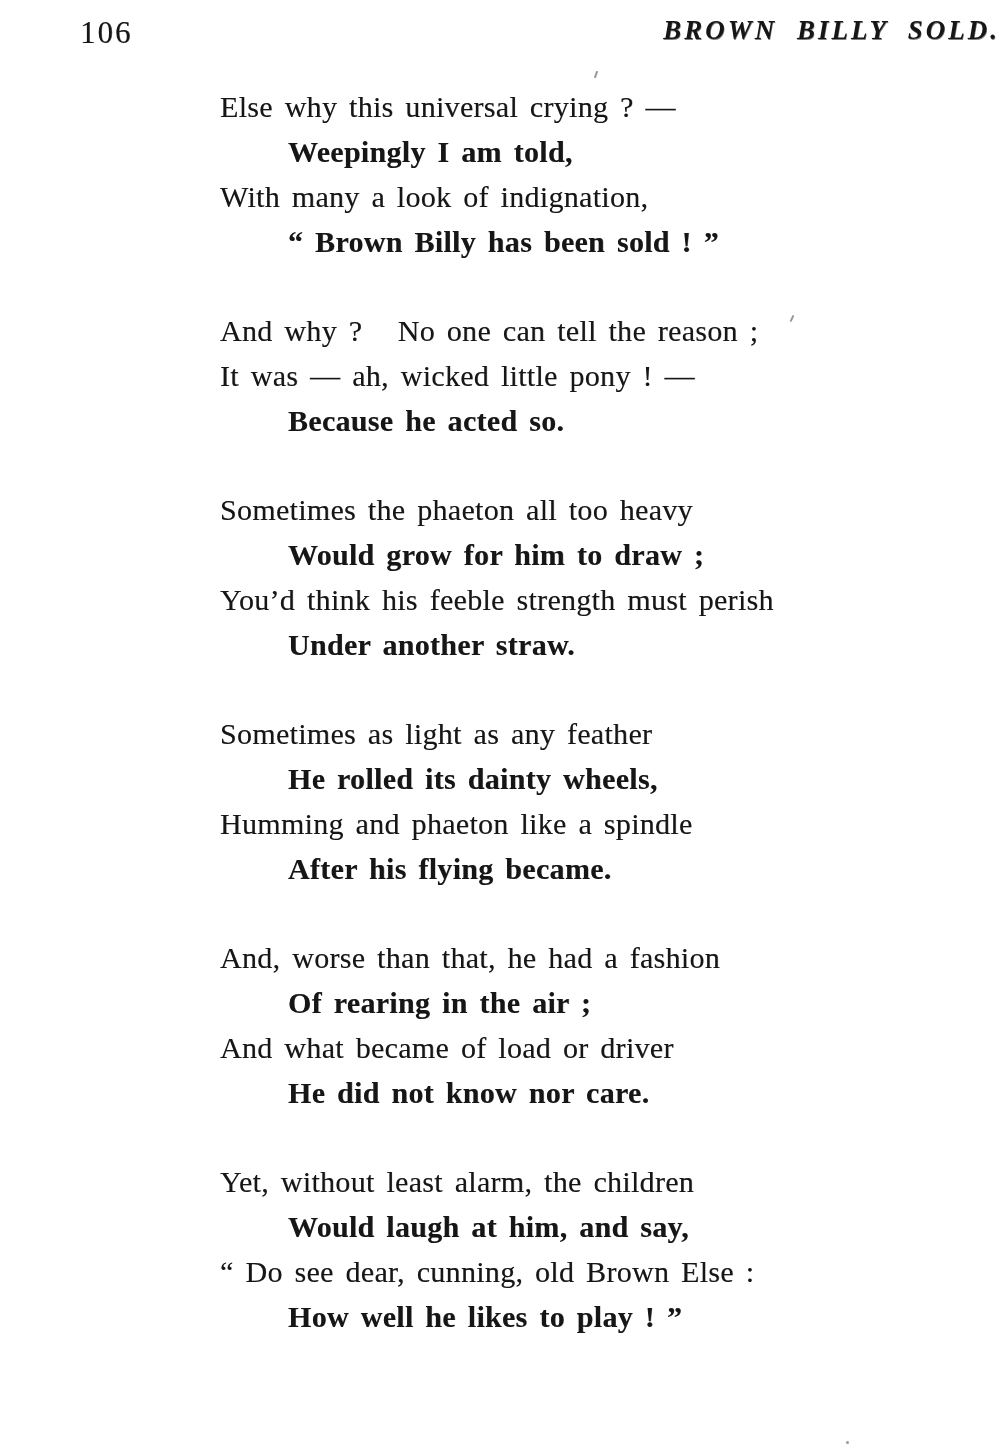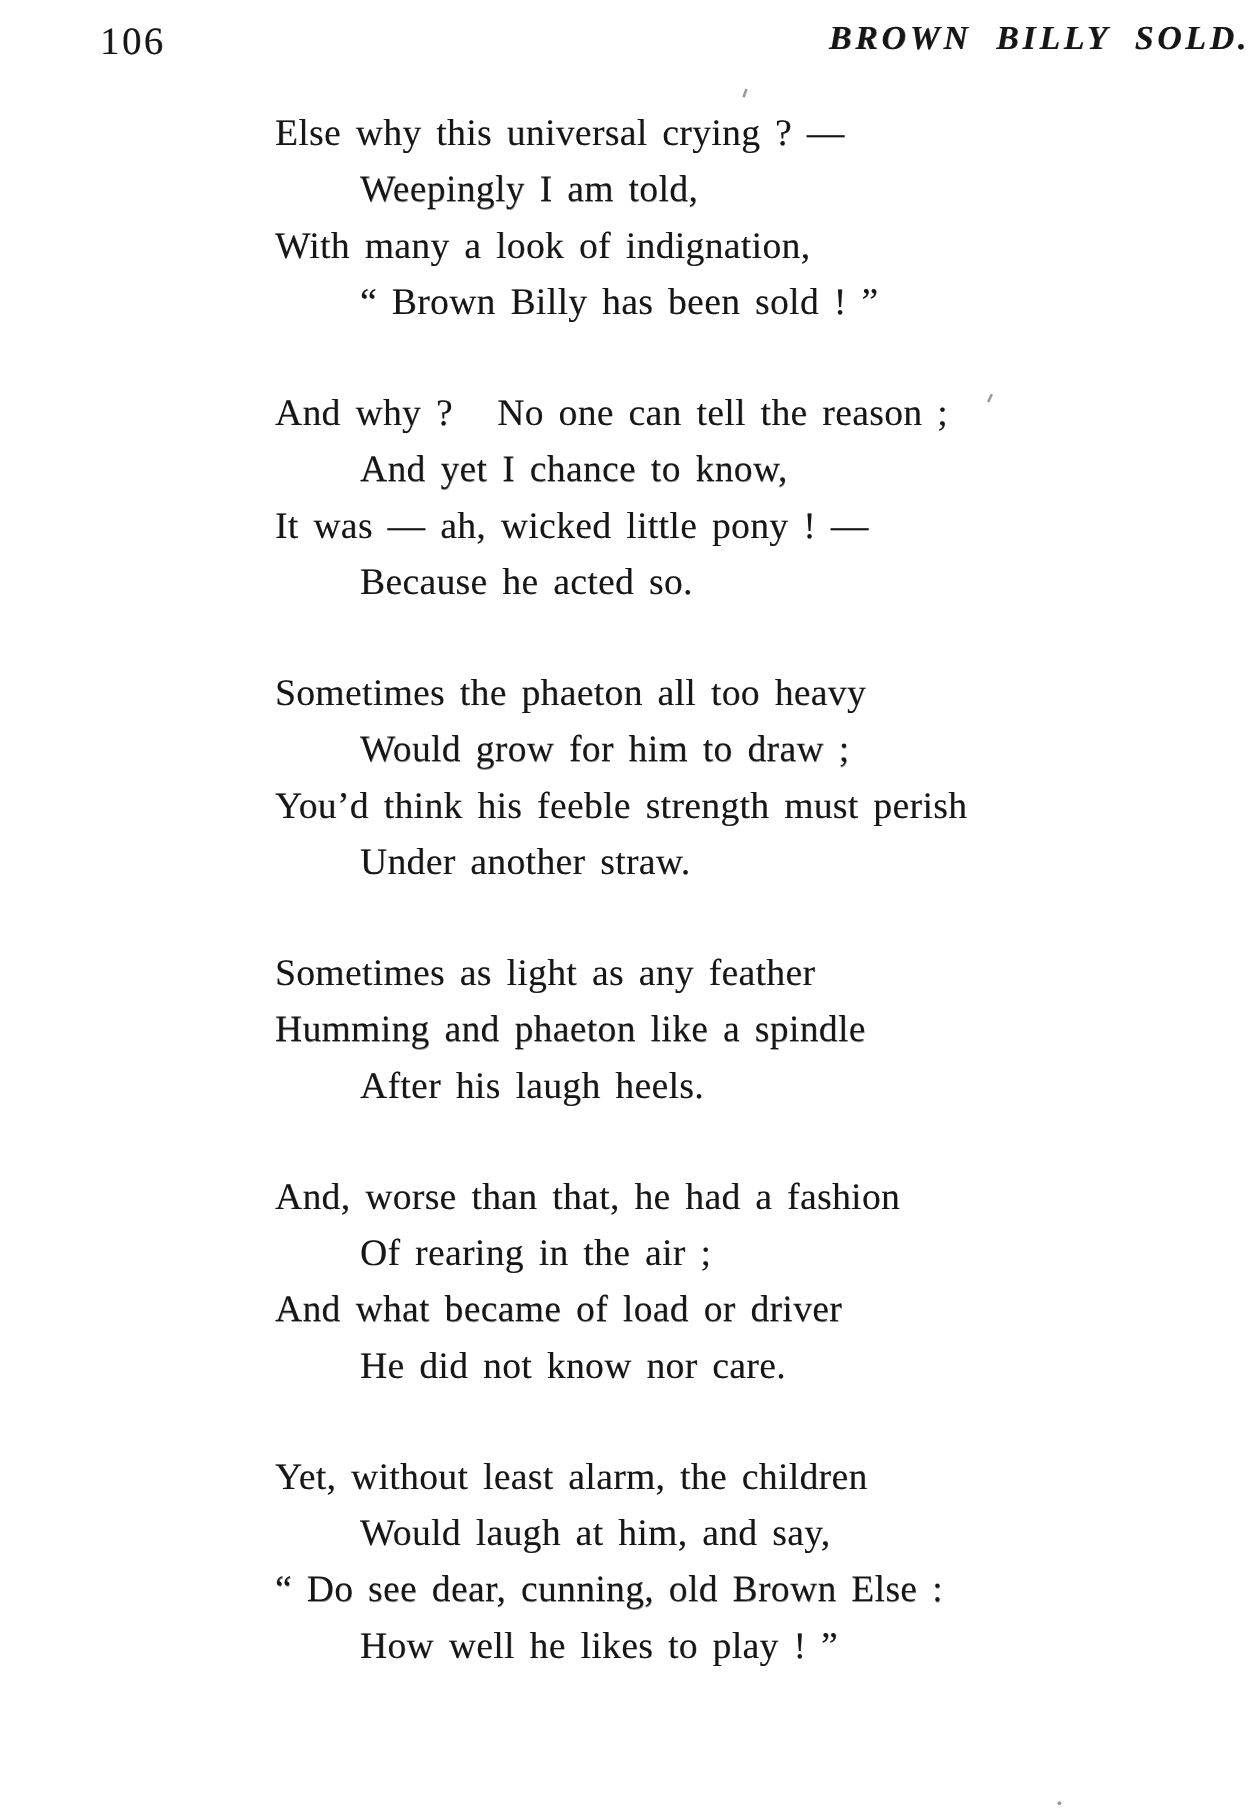--- a/index.html
+++ b/index.html
@@ -59,20 +59,21 @@
     margin: 0;
     font-size: 30px;
     line-height: 45px;
     white-space: pre;
     word-spacing: 4px;
     letter-spacing: 0.3px;
     text-shadow: 0.35px 0.35px 0 rgba(0,0,0,0.4);
   }
   .poem-line.indent {
     padding-left: 68px;
+    font-weight: bold;
   }
   .artifact {
     position: absolute;
     background: #444;
     opacity: 0.55;
   }
   .artifact.tick-1 {
     left: 595px; top: 71px; width: 2px; height: 7px;
     transform: rotate(20deg);
   }
@@ -99,36 +100,36 @@
 
     <div class="stanza">
       <p class="poem-line">Else why this universal crying ? —</p>
       <p class="poem-line indent">Weepingly I am told,</p>
       <p class="poem-line">With many a look of indignation,</p>
       <p class="poem-line indent">“ Brown Billy has been sold ! ”</p>
     </div>
 
     <div class="stanza">
       <p class="poem-line">And why ?   No one can tell the reason ;</p>
-      <p class="poem-line indent">And yet I chance to know,</p>
       <p class="poem-line">It was — ah, wicked little pony ! —</p>
       <p class="poem-line indent">Because he acted so.</p>
     </div>
 
     <div class="stanza">
       <p class="poem-line">Sometimes the phaeton all too heavy</p>
       <p class="poem-line indent">Would grow for him to draw ;</p>
       <p class="poem-line">You’d think his feeble strength must perish</p>
       <p class="poem-line indent">Under another straw.</p>
     </div>
 
     <div class="stanza">
       <p class="poem-line">Sometimes as light as any feather</p>
+      <p class="poem-line indent">He rolled its dainty wheels,</p>
       <p class="poem-line">Humming and phaeton like a spindle</p>
-      <p class="poem-line indent">After his laugh heels.</p>
+      <p class="poem-line indent">After his flying became.</p>
     </div>
 
     <div class="stanza">
       <p class="poem-line">And, worse than that, he had a fashion</p>
       <p class="poem-line indent">Of rearing in the air ;</p>
       <p class="poem-line">And what became of load or driver</p>
       <p class="poem-line indent">He did not know nor care.</p>
     </div>
 
     <div class="stanza">

